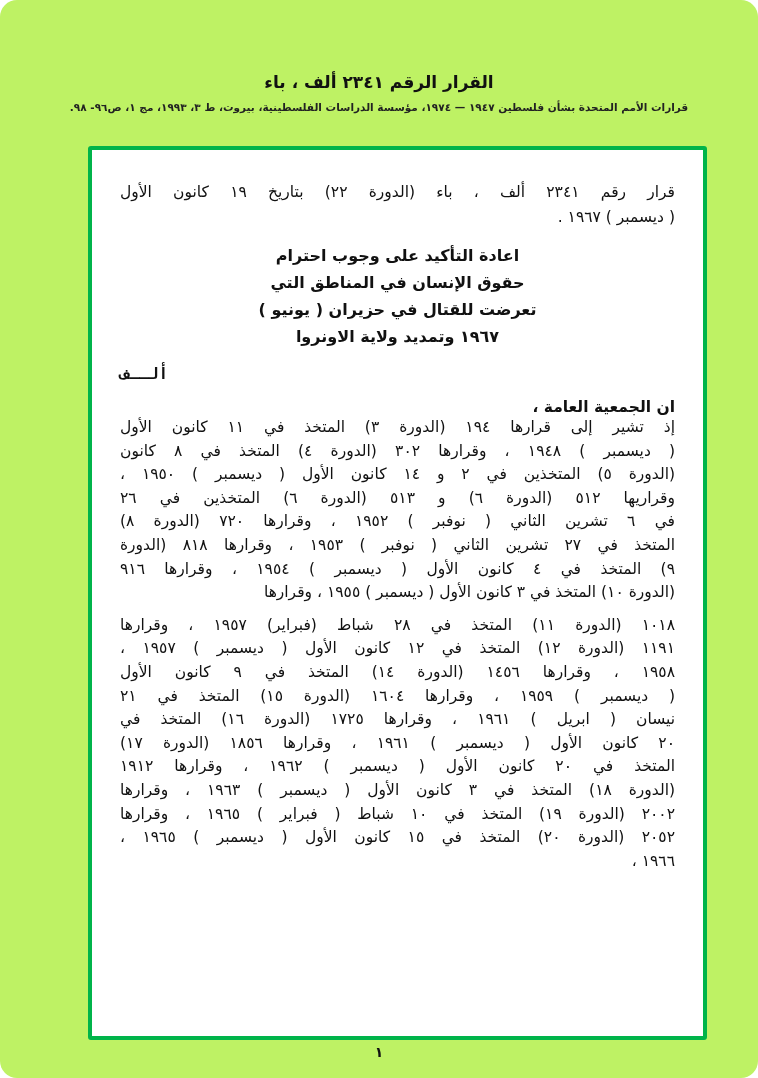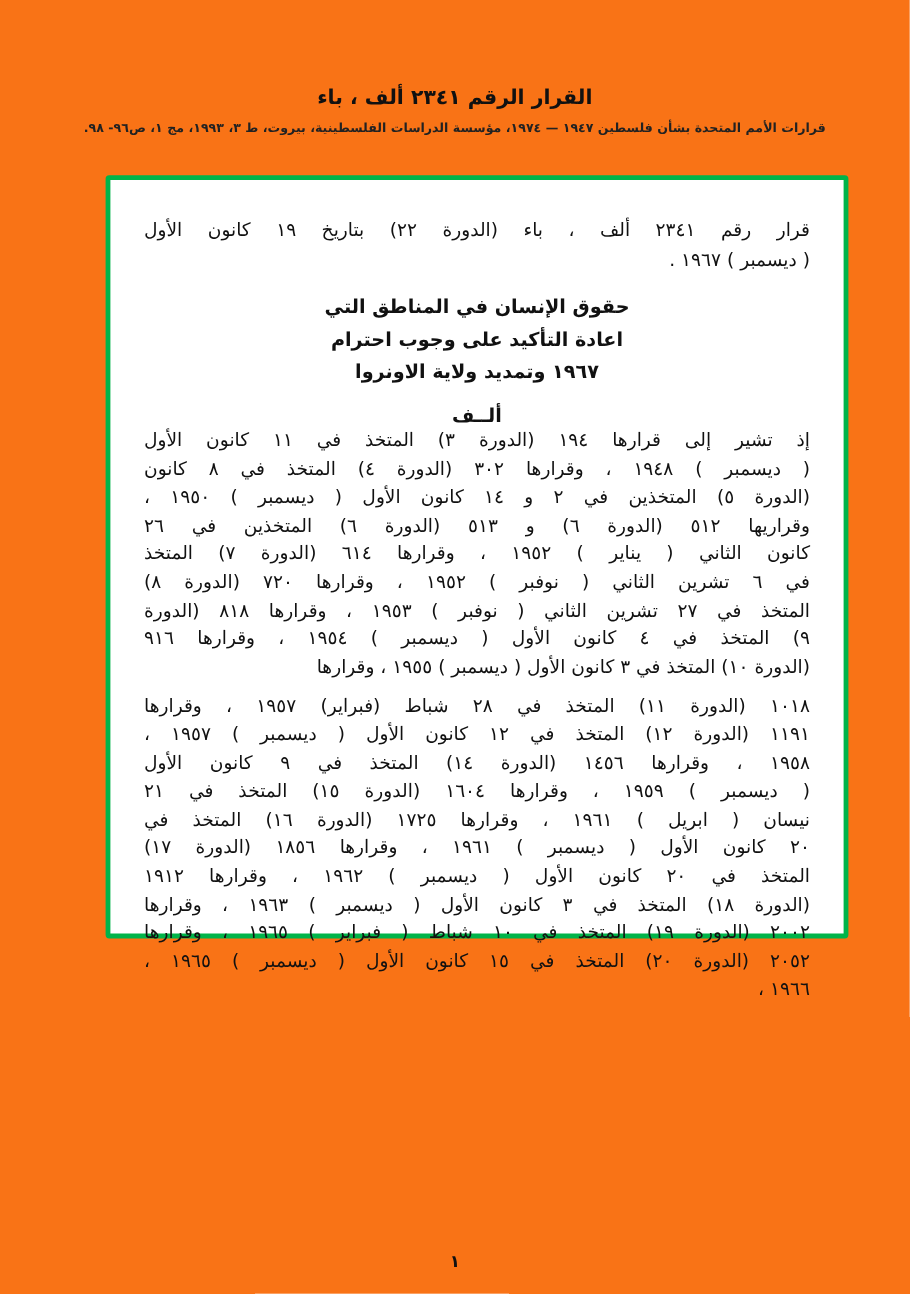--- a/index.html
+++ b/index.html
@@ -12,21 +12,22 @@
     height: 1078px;
     font-family: "DejaVu Sans", sans-serif;
     color: #111111;
     direction: rtl;
     overflow: hidden;
   }
   .page {
     position: relative;
     width: 758px;
     height: 1078px;
-    background: #f97316;
+    background: #bef264;
+    border-radius: 17px;
   }
   
   .doc-header {
     text-align: center;
     padding-top: 72px;
   }
   .doc-title {
     margin: 0;
     font-size: 17px;
     font-weight: bold;
@@ -38,21 +39,21 @@
     color: #222222;
     white-space: nowrap;
     font-weight: bold;
   }
   
   .green-box {
     position: absolute;
     left: 88px;
     top: 146px;
     width: 619px;
-    height: 636px;
+    height: 894px;
     box-sizing: border-box;
     border: 4px solid #00b44a;
     border-radius: 3px;
     padding: 30px 28px 20px 28px;
     background: #ffffff;
   }
   .text-col {
     width: 100%;
     box-sizing: border-box;
   }
@@ -79,23 +80,24 @@
   }
   .title-block .line {
     font-size: 16px;
     font-weight: bold;
     line-height: 27px;
     text-align: center !important;
     text-align-last: center !important;
   }
   .section-label {
     margin-top: 14px;
-    text-align: center;
+    text-align: left;
     font-size: 16px;
     font-weight: bold;
+    font-family: Liberation Mono, monospace;
   }
   .opening-line {
     margin-top: 14px;
     font-size: 15.5px;
     font-weight: bold;
     text-align: right;
   }
   .para-1 { }
   .para-2 { margin-top: 9px; }
   
@@ -123,34 +125,35 @@
 
   <section class="green-box">
     <div class="text-col">
 
       <div class="para heading-para">
           <div class="line">قرار رقم ٢٣٤١ ألف ، باء (الدورة ٢٢) بتاريخ ١٩ كانون الأول</div>
           <div class="line last">( ديسمبر ) ١٩٦٧ .</div>
         </div>
 
       <div class="para title-block">
+          <div class="line">اعادة التأكيد على وجوب احترام</div>
           <div class="line">حقوق الإنسان في المناطق التي</div>
-          <div class="line">اعادة التأكيد على وجوب احترام</div>
+          <div class="line">تعرضت للقتال في حزيران ( يونيو )</div>
           <div class="line last">١٩٦٧ وتمديد ولاية الاونروا</div>
         </div>
 
       <div class="section-label">ألــف</div>
 
+      <div class="opening-line">ان الجمعية العامة ،</div>
 
       <div class="para para-1">
           <div class="line">إذ تشير إلى قرارها ١٩٤ (الدورة ٣) المتخذ في ١١ كانون الأول</div>
           <div class="line">( ديسمبر ) ١٩٤٨ ، وقرارها ٣٠٢ (الدورة ٤) المتخذ في ٨ كانون</div>
           <div class="line">(الدورة ٥) المتخذين في ٢ و ١٤ كانون الأول ( ديسمبر ) ١٩٥٠ ،</div>
           <div class="line">وقراريها ٥١٢ (الدورة ٦) و ٥١٣ (الدورة ٦) المتخذين في ٢٦</div>
-          <div class="line">كانون الثاني ( يناير ) ١٩٥٢ ، وقرارها ٦١٤ (الدورة ٧) المتخذ</div>
           <div class="line">في ٦ تشرين الثاني ( نوفبر ) ١٩٥٢ ، وقرارها ٧٢٠ (الدورة ٨)</div>
           <div class="line">المتخذ في ٢٧ تشرين الثاني ( نوفبر ) ١٩٥٣ ، وقرارها ٨١٨ (الدورة</div>
           <div class="line">٩) المتخذ في ٤ كانون الأول ( ديسمبر ) ١٩٥٤ ، وقرارها ٩١٦</div>
           <div class="line last">(الدورة ١٠) المتخذ في ٣ كانون الأول ( ديسمبر ) ١٩٥٥ ، وقرارها</div>
         </div>
 
       <div class="para para-2">
           <div class="line">١٠١٨ (الدورة ١١) المتخذ في ٢٨ شباط (فبراير) ١٩٥٧ ، وقرارها</div>
           <div class="line">١١٩١ (الدورة ١٢) المتخذ في ١٢ كانون الأول ( ديسمبر ) ١٩٥٧ ،</div>
           <div class="line">١٩٥٨ ، وقرارها ١٤٥٦ (الدورة ١٤) المتخذ في ٩ كانون الأول</div>

